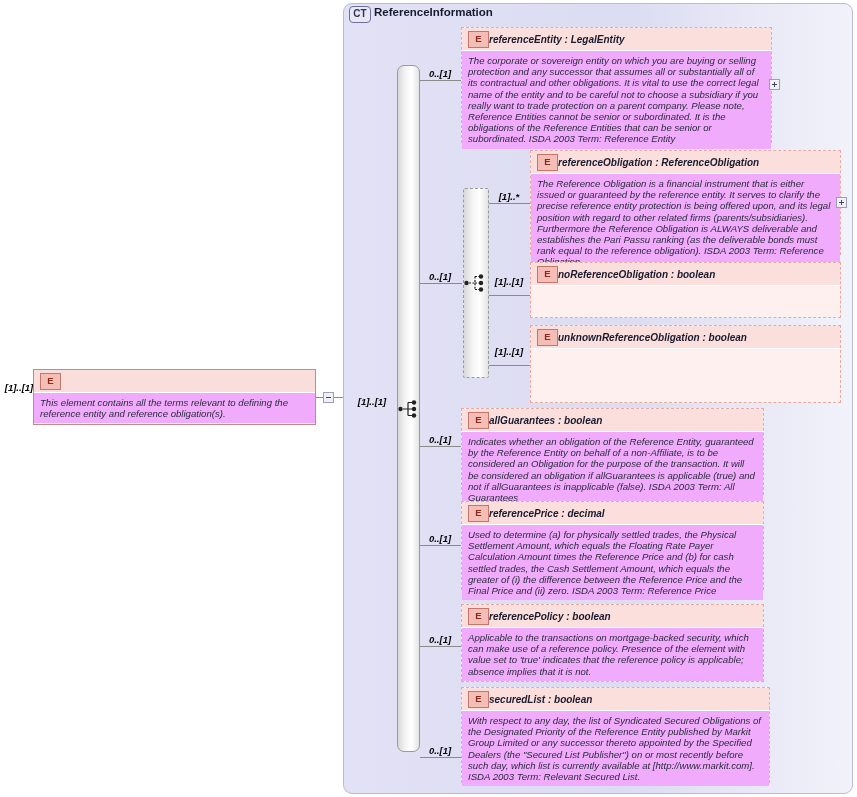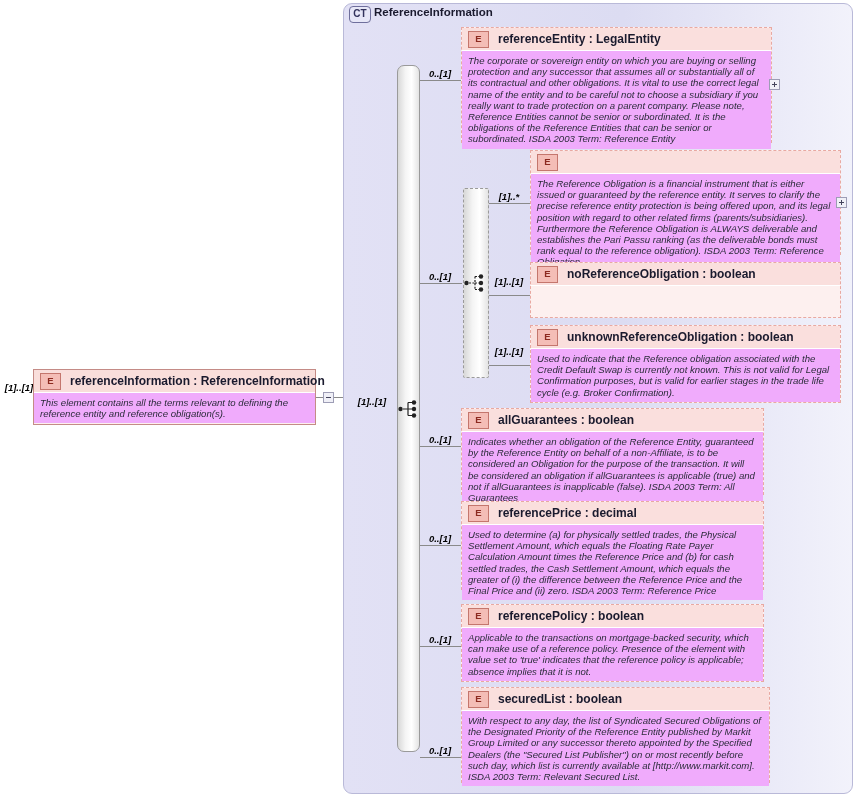--- a/index.html
+++ b/index.html
@@ -89,25 +89,25 @@
     background: #f4bdb6;
     color: #8c2a20;
     font-size: 9.5px;
     font-weight: bold;
     text-align: center;
     line-height: 14px;
     flex: 0 0 auto;
     font-family: "Liberation Sans", sans-serif;
   }
   .e-name {
-    margin-left: 9px;
-    font-size: 12px;
+    font-size: 10px;
     font-weight: bold;
     color: #1a1a2e;
     white-space: nowrap;
+    font-style: italic;
   }
   .elt-doc {
     padding: 4px 6px 4px 6px;
     font-size: 9.6px;
     line-height: 11.2px;
     font-style: italic;
     color: #2b2b3a;
     background: #f0abfc;
   }
 
@@ -153,21 +153,20 @@
   }
 </style>
 </head>
 <body>
 
 <div class="card" style="left:0px; top:382px; width:38px;">[1]..[1]</div>
 
 <div class="elt solid" style="left:33px; top:369px; width:283px; height:56px;">
   <div class="elt-head">
     <span class="e-badge">E</span>
-    <span class="e-name">referenceInformation : ReferenceInformation</span>
   </div>
   <div class="elt-doc">This element contains all the terms relevant to defining the reference entity and reference obligation(s).</div>
 </div>
 <div class="ln h" style="left:316px; top:397px; width:8px;"></div>
 <div class="tgl" style="left:323px; top:392px;"></div>
 <div class="ln h" style="left:334px; top:397px; width:40px;"></div>
 
 <div class="ct-box"></div>
 <div class="ct-badge">CT</div>
 <div class="ct-title">ReferenceInformation</div>
@@ -202,20 +201,21 @@
   <circle cx="17" cy="3.5" r="2.2" fill="#222"></circle>
   <circle cx="17" cy="10" r="2.2" fill="#222"></circle>
   <circle cx="17" cy="16.5" r="2.2" fill="#222"></circle>
 </svg>
 
 <div class="ln h" style="left:489px; top:203px; width:41px;"></div>
 <div class="card" style="left:490px; top:191px; width:38px;">[1]..*</div>
 <div class="elt" style="left:530px; top:150px; width:311px; height:105px;">
   <div class="elt-head">
     <span class="e-badge">E</span>
+    <span class="e-name">referenceObligation : ReferenceObligation</span>
   </div>
   <div class="elt-doc">The Reference Obligation is a financial instrument that is either issued or guaranteed by the reference entity. It serves to clarify the precise reference entity protection is being offered upon, and its legal position with regard to other related firms (parents/subsidiaries). Furthermore the Reference Obligation is ALWAYS deliverable and establishes the Pari Passu ranking (as the deliverable bonds must rank equal to the reference obligation). ISDA 2003 Term: Reference Obligation</div>
 </div>
 <div class="tgl plus" style="left:836px; top:197px;"></div>
 
 <div class="ln h" style="left:489px; top:295px; width:41px;"></div>
 <div class="card" style="left:490px; top:276px; width:38px;">[1]..[1]</div>
 <div class="elt" style="left:530px; top:262px; width:311px; height:56px;">
   <div class="elt-head">
     <span class="e-badge">E</span>
@@ -223,21 +223,20 @@
   </div>
 </div>
 
 <div class="ln h" style="left:489px; top:365px; width:41px;"></div>
 <div class="card" style="left:490px; top:346px; width:38px;">[1]..[1]</div>
 <div class="elt" style="left:530px; top:325px; width:311px; height:78px;">
   <div class="elt-head">
     <span class="e-badge">E</span>
     <span class="e-name">unknownReferenceObligation : boolean</span>
   </div>
-  <div class="elt-doc">Used to indicate that the Reference obligation associated with the Credit Default Swap is currently not known. This is not valid for Legal Confirmation purposes, but is valid for earlier stages in the trade life cycle (e.g. Broker Confirmation).</div>
 </div>
 
 <div class="ln h" style="left:420px; top:446px; width:41px;"></div>
 <div class="card" style="left:421px; top:434px; width:38px;">0..[1]</div>
 <div class="elt" style="left:461px; top:408px; width:303px; height:87px;">
   <div class="elt-head">
     <span class="e-badge">E</span>
     <span class="e-name">allGuarantees : boolean</span>
   </div>
   <div class="elt-doc">Indicates whether an obligation of the Reference Entity, guaranteed by the Reference Entity on behalf of a non-Affiliate, is to be considered an Obligation for the purpose of the transaction. It will be considered an obligation if allGuarantees is applicable (true) and not if allGuarantees is inapplicable (false). ISDA 2003 Term: All Guarantees</div>

